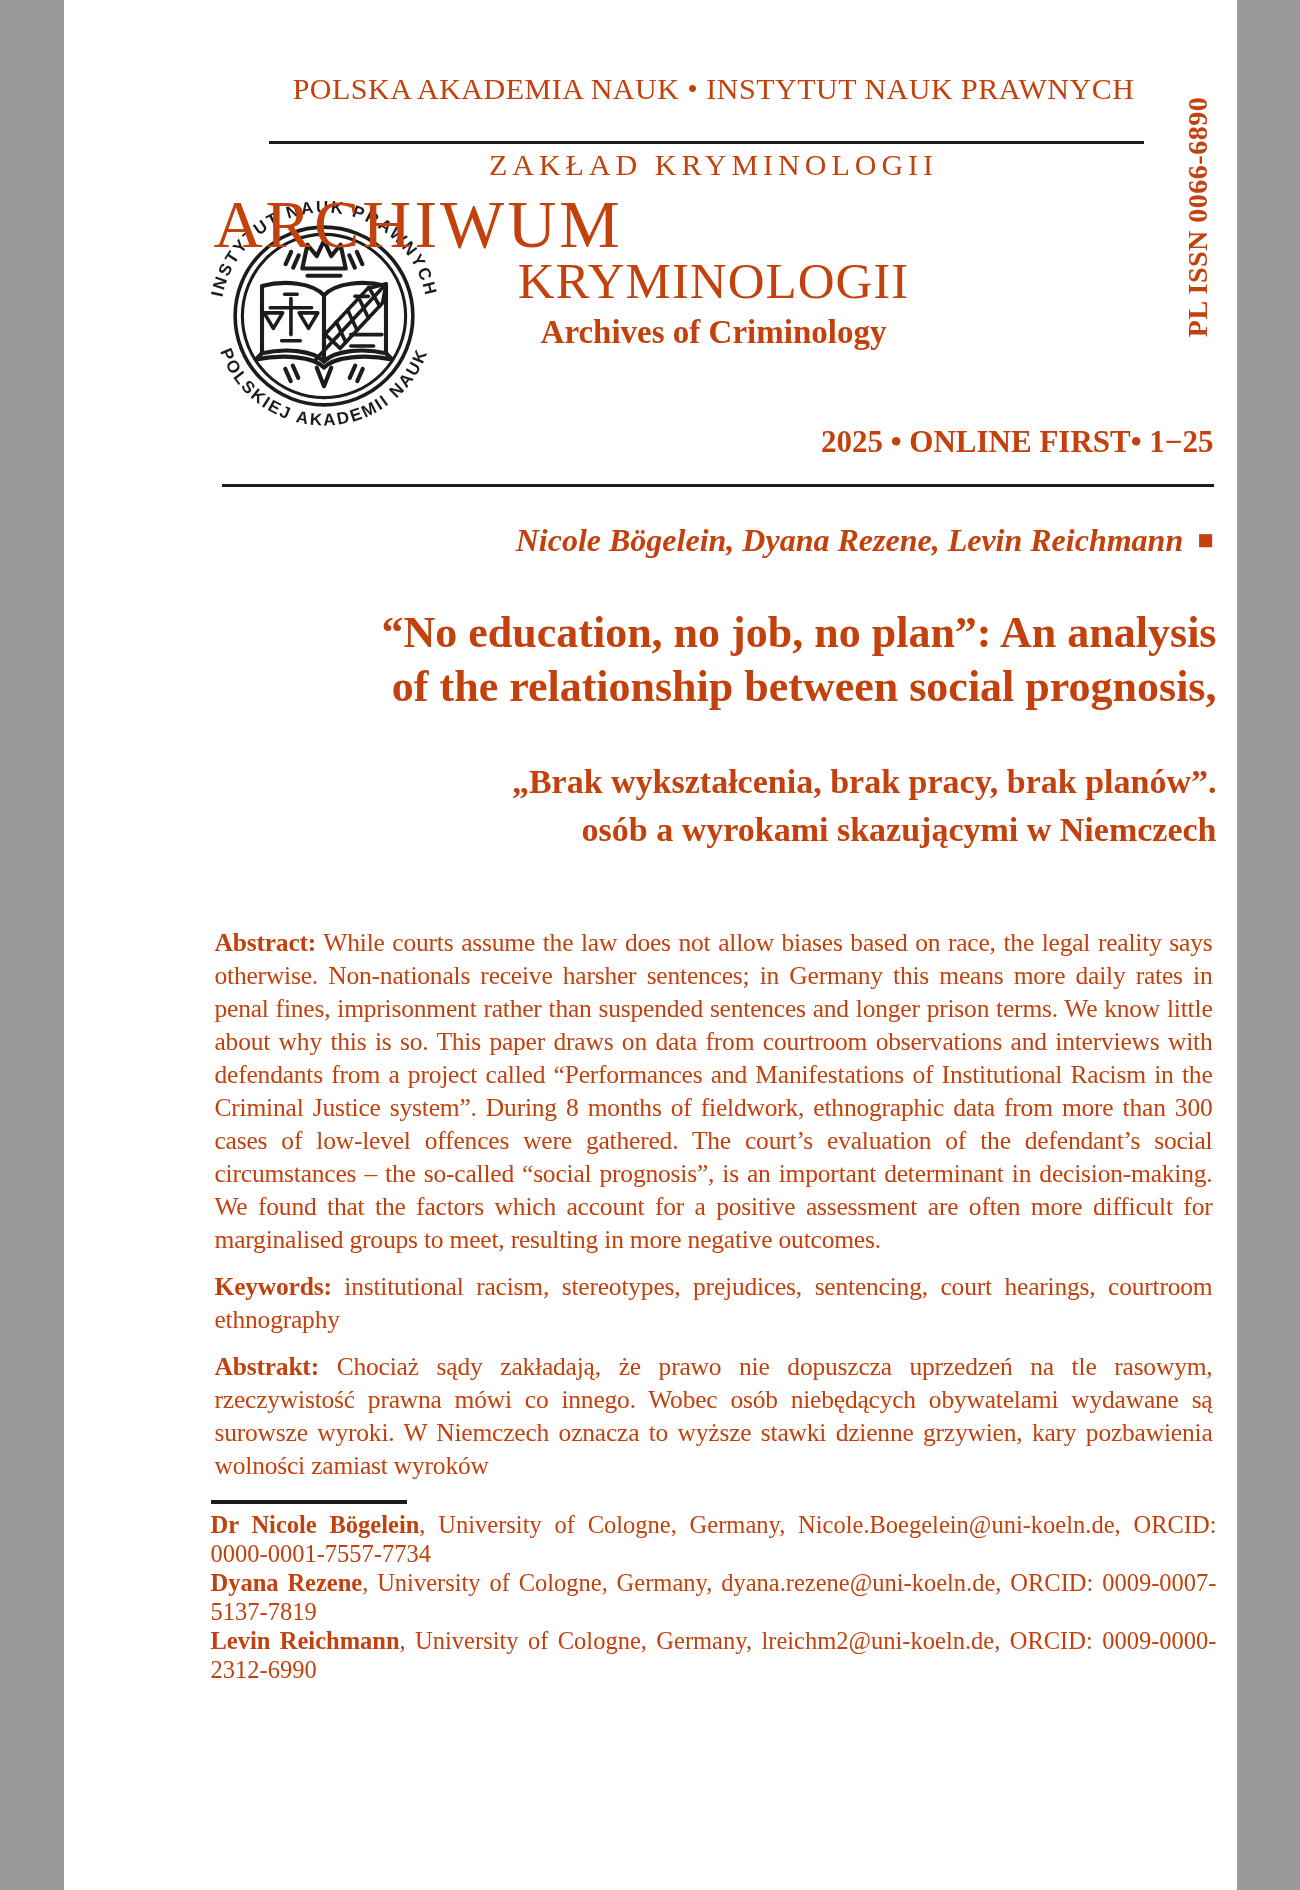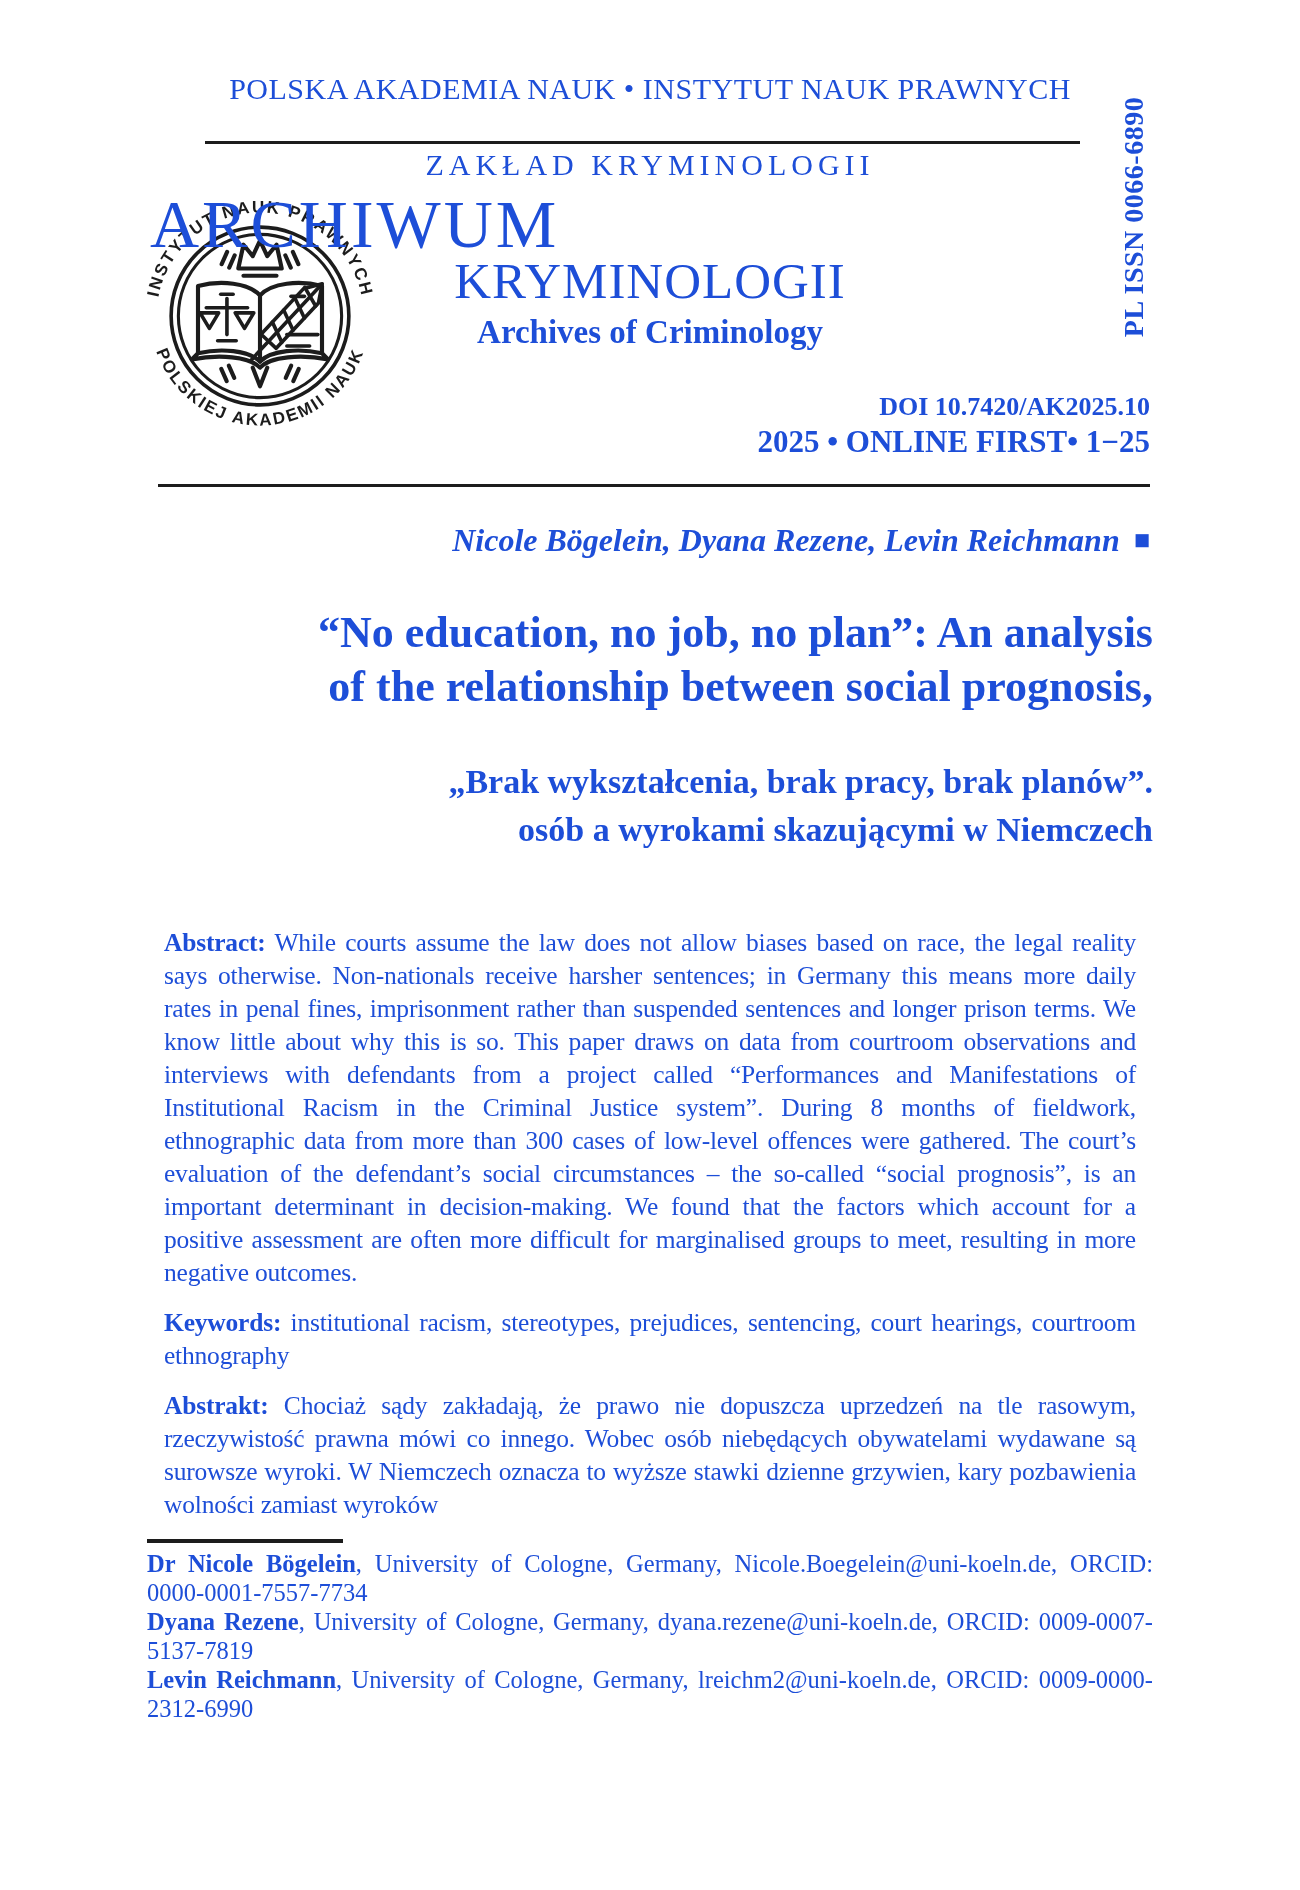--- a/index.html
+++ b/index.html
@@ -1,18 +1,18 @@
 <!DOCTYPE html>
 <html><head>
 <meta charset="utf-8">
 <style>
   html,body { margin:0; padding:0; background:#9a9a9a; }
   .page {
-    position:relative; width:1300px; height:1890px; background:#ffffff;
-    font-family:"Liberation Serif","DejaVu Serif",serif; color:#1d4ed8;
+    position:relative; width:1173px; height:1890px; background:#ffffff;
+    font-family:"Liberation Serif","DejaVu Serif",serif; color:#c2410c;
     overflow:hidden; margin:0 auto;
   }
   
   .inst-line {
     position:absolute; left:150px; top:72px; width:1000px;
     text-align:center; font-size:30px; letter-spacing:0.5px; white-space:nowrap;
   }
   .rule-top { position:absolute; left:205px; top:141px; width:875px; height:3px; background:#1c1c1c; }
   .dept-line {
     position:absolute; left:150px; top:148px; width:1000px;
@@ -50,21 +50,21 @@
   .authors-line {
     position:absolute; left:150px; top:522px; width:1000px; text-align:right;
     font-size:32px; font-weight:bold; font-style:italic; white-space:nowrap;
   }
   .author-marker { font-style:normal; font-size:27px; margin-left:14px; position:relative; top:-2px; }
   
   .main { position:absolute; left:147px; top:606px; width:1006px; }
   .title-en { font-size:44px; font-weight:bold; line-height:54px; text-align:right; }
   .title-pl { margin-top:44px; font-size:34px; font-weight:bold; line-height:48px; text-align:right; }
   .body-par {
-    margin:17px; margin-top:72px; font-size:25.5px; line-height:33px;
+    margin:4px; margin-top:72px; font-size:25.5px; line-height:33px;
     text-align:justify; letter-spacing:-0.2px;
   }
   .body-par.follow { margin-top:14px; }
   .lbl { font-weight:bold; }
   .fn-rule { margin-top:18px; width:196px; height:0; border-top:4px solid #1c1c1c; }
   .footnotes { margin-top:6px; font-size:24.5px; line-height:29px; }
   .footnotes p { margin:0; text-align:justify; }
 </style>
 </head>
 <body>
@@ -145,21 +145,20 @@
       <path d="M 146 149 L 168 149"></path>
     </g>
   </svg>
 
   <div class="j-title-1">ARCHIWUM</div>
   <div class="j-title-2">KRYMINOLOGII</div>
   <div class="j-sub">Archives of Criminology</div>
 
   <div class="issn">PL ISSN 0066-6890</div>
 
-  <div class="doi-line">DOI 10.7420/AK2025.10</div>
   <div class="issue-line">2025 • ONLINE FIRST• 1−25</div>
   <div class="rule-bottom"></div>
 
   <div class="authors-line"><span>Nicole Bögelein, Dyana Rezene, Levin Reichmann</span><span class="author-marker">■</span></div>
 
   <div class="main">
 
     <div class="title-en">
       <div>“No education, no job, no plan”: An analysis</div>
       <div>of the relationship between social prognosis,</div>

